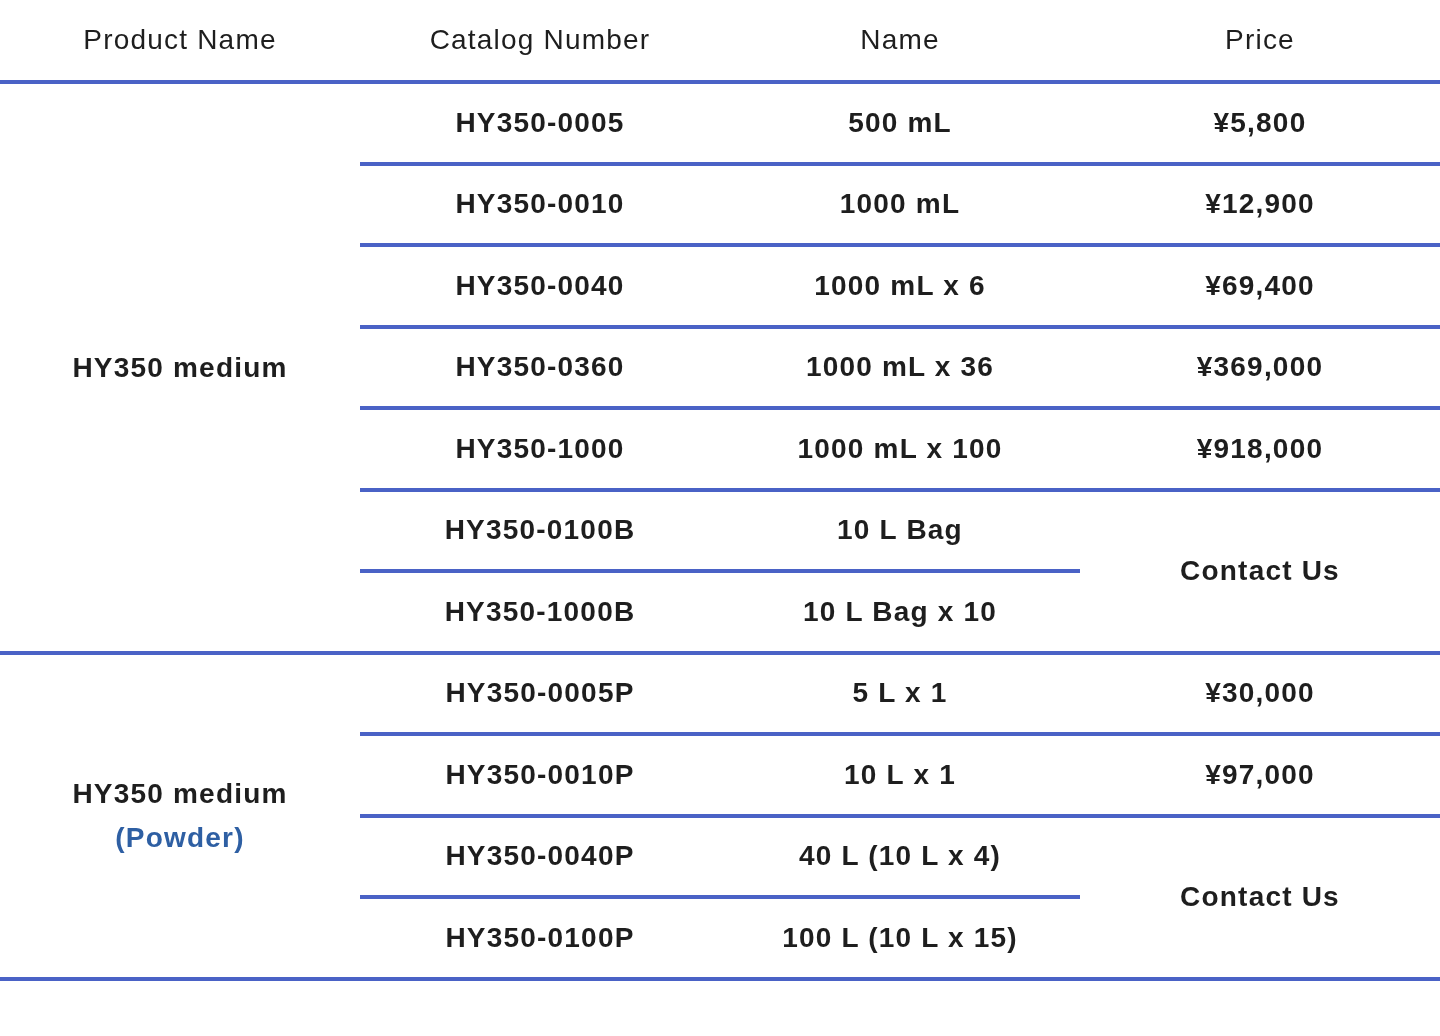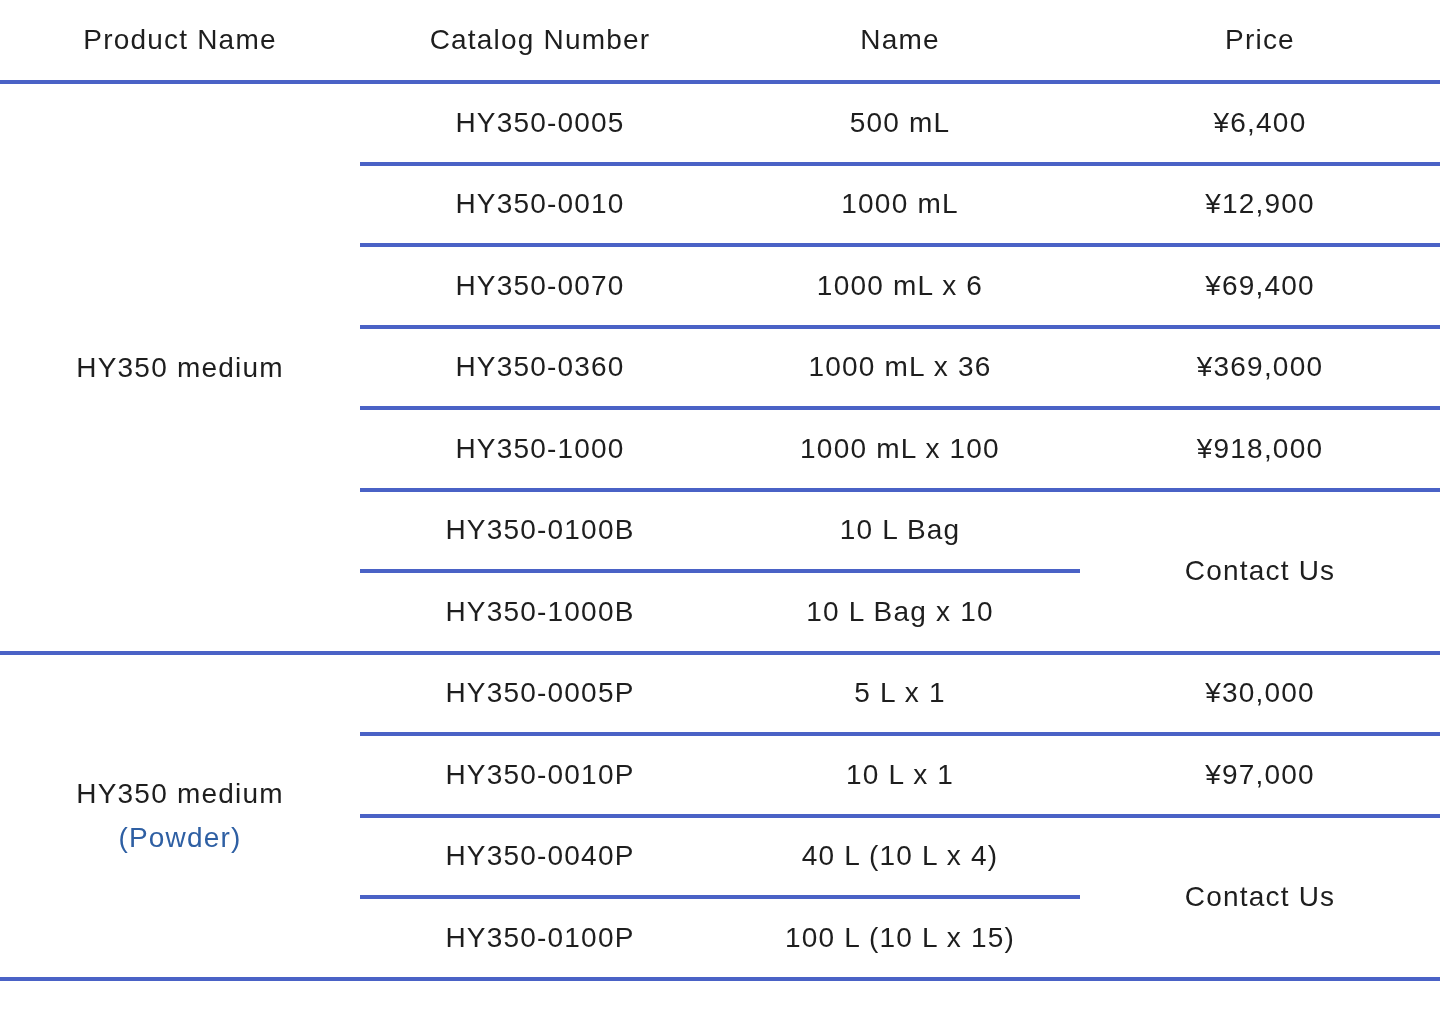--- a/index.html
+++ b/index.html
@@ -28,21 +28,21 @@
     text-align:center;
     vertical-align:middle;
     font-size:28px;
     letter-spacing:1.2px;
     font-weight:normal;
     border:none;
     border-bottom:4px solid var(--line);
     padding:0;
   }
   th{height:82px;}
-  td{height:81.5px;}
+  td{height:81.5px;font-weight:bold;}
   .product-cell{line-height:1.55;}
   .product-sub{color:var(--powder);display:block;text-align:center;}
   .contact-cell{}
 </style>
 </head>
 <body>
 
 <table class="pricing">
   <colgroup>
       <col>
@@ -59,29 +59,29 @@
     </tr>
   </thead>
   <tbody>
 
     <tr>
       <td rowspan="7" class="product-cell">
         <span>HY350 medium</span>
       </td>
       <td>HY350-0005</td>
       <td>500 mL</td>
-      <td>¥6,400</td>
+      <td>¥5,800</td>
     </tr>
     <tr>
       <td>HY350-0010</td>
       <td>1000 mL</td>
       <td>¥12,900</td>
     </tr>
     <tr>
-      <td>HY350-0070</td>
+      <td>HY350-0040</td>
       <td>1000 mL x 6</td>
       <td>¥69,400</td>
     </tr>
     <tr>
       <td>HY350-0360</td>
       <td>1000 mL x 36</td>
       <td>¥369,000</td>
     </tr>
     <tr>
       <td>HY350-1000</td>

